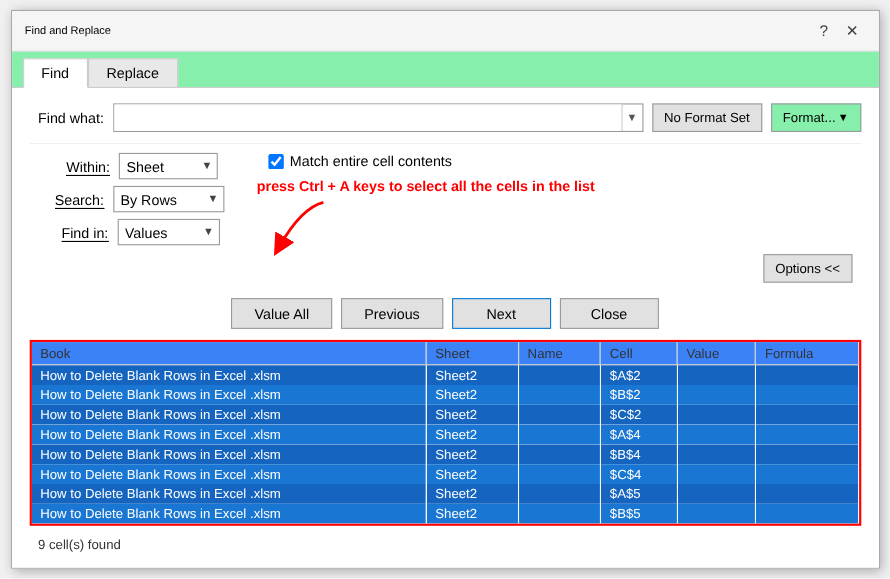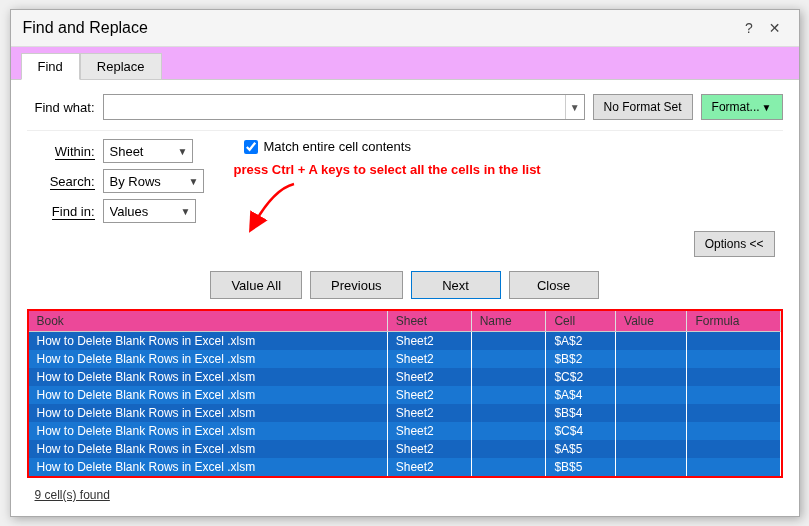--- a/index.html
+++ b/index.html
@@ -28,40 +28,40 @@
       display: flex;
       align-items: center;
       justify-content: space-between;
     }
     .title-bar-left {
       display: flex;
       align-items: center;
       gap: 8px;
     }
     .title-text {
-      font-size: 16px;
+      font-size: 10px;
       font-weight: normal;
     }
     .title-controls {
       display: flex;
       gap: 4px;
     }
     .title-btn {
       background: none;
       border: none;
       cursor: pointer;
       font-size: 14px;
       padding: 2px 6px;
       color: #444;
     }
 
     .tabs {
       display: flex;
       padding: 6px 10px 0;
-      background: #f0abfc;
+      background: #86efac;
       border-bottom: 1px solid #ccc;
     }
     .tab {
       padding: 5px 16px;
       cursor: pointer;
       border: 1px solid transparent;
       border-bottom: none;
       font-size: 13px;
     }
     .tab.active {
@@ -212,21 +212,21 @@
       background: #e1e1e1;
       border: 1.5px solid #0078d4;
     }
 
     .results-table {
       width: 100%;
       border-collapse: collapse;
       font-size: 12px;
     }
     .results-table th {
-      background: #ec4899;
+      background: #3b82f6;
       border-bottom: 1px solid #ccc;
       border-right: 1px solid #ddd;
       padding: 3px 8px;
       text-align: left;
       font-weight: normal;
       color: #333;
     }
     .results-table td {
       padding: 2px 8px;
       border-right: 1px solid rgba(255,255,255,0.2);
@@ -244,33 +244,33 @@
       margin: 0 0 6px 0;
       overflow: hidden;
       max-height: 185px;
       overflow-y: auto;
     }
 
     .status-bar {
       padding: 4px 8px;
       font-size: 12px;
       color: #333;
-      text-decoration: underline;
     }
 
     .options-right {
       display: flex;
       flex-direction: column;
       gap: 4px;
       flex: 1;
     }
     .selects-col {
       display: flex;
       flex-direction: column;
       gap: 6px;
+      align-items: center;
     }
     .field-row {
       display: flex;
       align-items: center;
       gap: 8px;
     }
     .options-btn {
       background: #e1e1e1;
       border: 1px solid #999;
       padding: 3px 10px;

